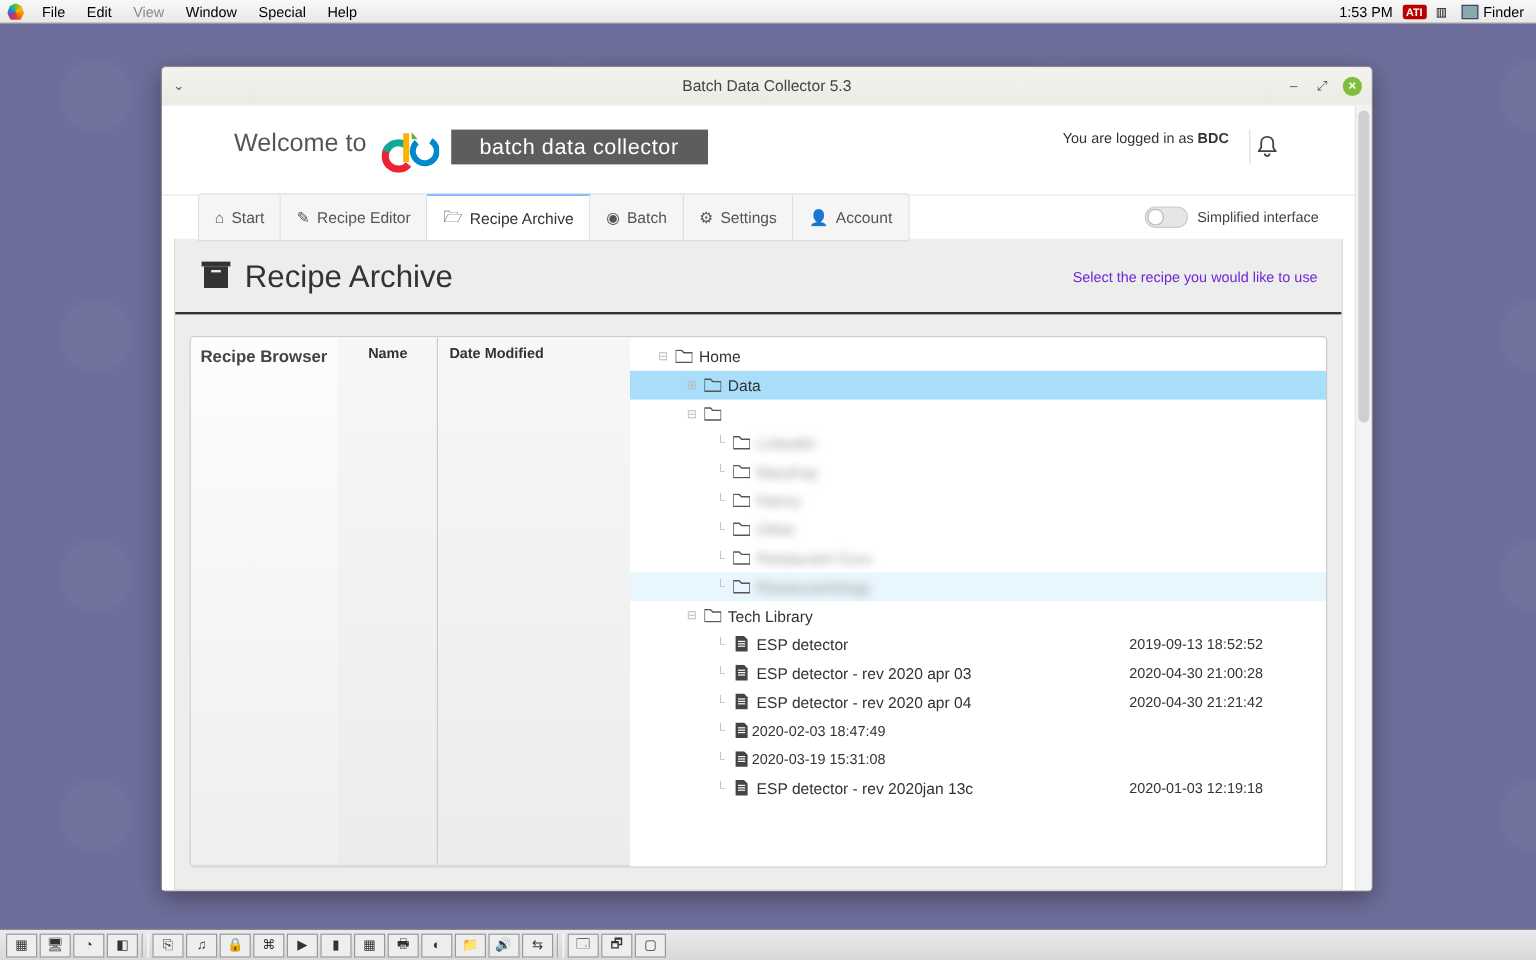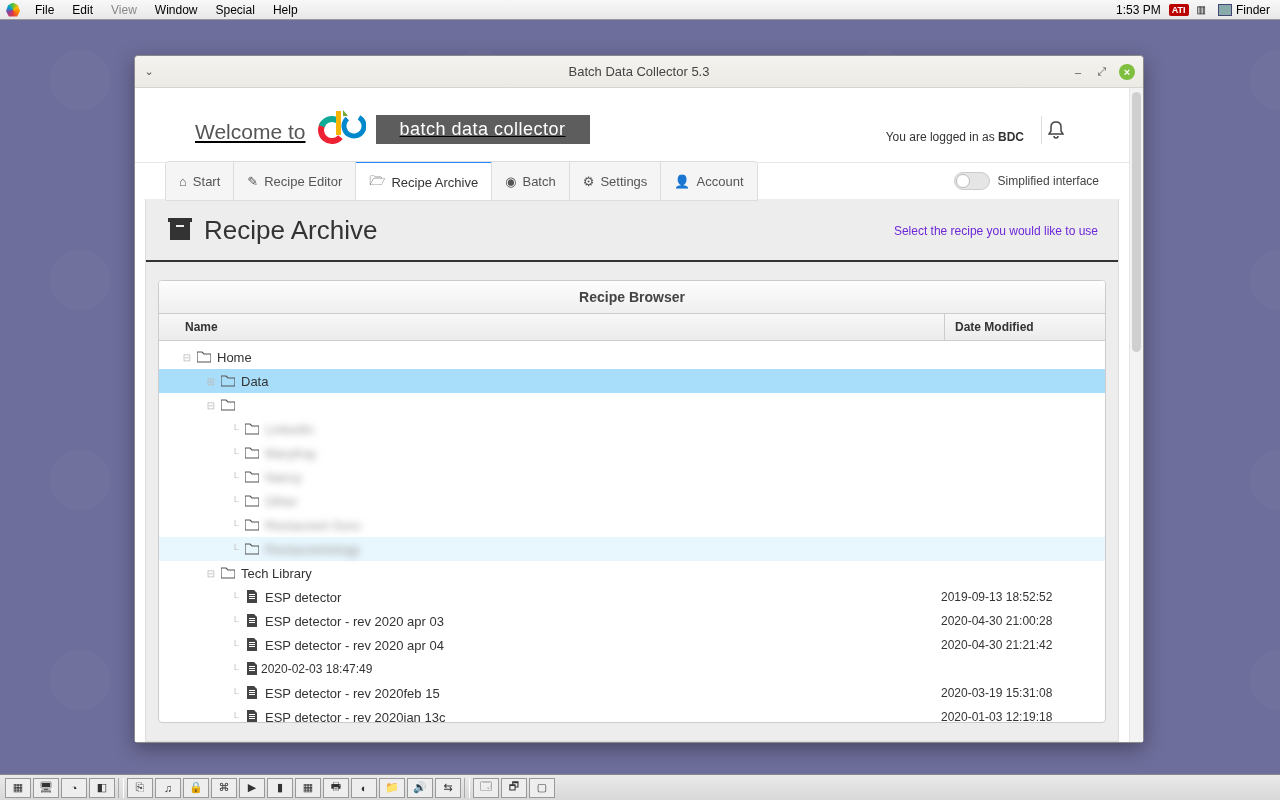--- a/index.html
+++ b/index.html
@@ -57,21 +57,21 @@
 
 
 .app-scroll { flex:1; display:flex; overflow:hidden; }
 .app-content { flex:1; background:#fff; overflow:hidden; display:flex; flex-direction:column; }
 .fake-scroll { width:14px; background:#f3f3f3; border-left:1px solid #e5e5e5; position:relative;}
 .fake-scroll .thumb { position:absolute; left:2px; right:2px; top:4px; height:260px; background:#cfcfcf; border-radius:5px;}
 
 
 .header-band {
   padding: 20px 60px 18px 60px; border-bottom:1px solid #e7e7e7;
-  display:flex; align-items:flex-end; position:relative;text-decoration:underline;
+  display:flex; align-items:flex-start; position:relative;
 }
 .welcome { font-size:21px; color:#555; margin-right:12px; }
 .logo { display:flex; align-items:flex-end; margin-right:10px;}
 .logo svg { display:block;}
 .brandbar { background:#5d5d5d; color:#fff; font-size:18px; padding:4px 24px; letter-spacing:.5px;}
 .login-status { position:absolute; right:105px; font-size:12px; color:#333;}
 .login-status b { font-weight:bold;}
 .bell { position:absolute; right:60px; width:28px; height:28px; border-left:1px solid #ddd; display:flex; align-items:center; justify-content:center;}
 
 
@@ -92,21 +92,21 @@
 
 .stage { flex:1; margin:0 10px 0 10px; background:#ededed; border:1px solid #ddd; border-top:none; display:flex; flex-direction:column; overflow:hidden;}
 .stage-header { display:flex; align-items:center; justify-content:space-between; padding:16px 20px 14px 24px; border-bottom:2px solid #333;}
 .stage-title { display:flex; align-items:center; gap:14px; font-size:26px; color:#333; }
 .archive-icon { width:20px; height:18px; background:#333; position:relative;}
 .archive-icon::before { content:""; position:absolute; left:-2px; right:-2px; top:-4px; height:4px; background:#333;}
 .archive-icon::after { content:""; position:absolute; left:6px; right:6px; top:3px; height:2px; background:#ededed;}
 .stage-hint { font-size:12px; color:#6d28d9;}
 
 
-.panel { margin:18px 12px; border:1px solid #ccc; border-radius:4px; background:#fff; flex:1; display:flex; flex-direction:column; overflow:hidden;}
+.panel { margin:18px 12px; border:1px solid #ccc; border-radius:4px; background:#fff; flex:1; display:flex; overflow:hidden;}
 .panel-title { text-align:center; padding:8px; font-weight:bold; color:#444; border-bottom:1px solid #ccc;
   background:linear-gradient(#fdfdfd,#efefef); font-size:14px;}
 .grid-head { display:flex; background:linear-gradient(#f7f7f7,#ececec); border-bottom:1px solid #ccc; font-size:12px; font-weight:bold; color:#333;}
 .col-name { flex:1; padding:6px 24px 6px 26px; border-right:1px solid #ccc;}
 .col-date { width:160px; padding:6px 10px;}
 .tree { flex:1; overflow:hidden; font-size:13px; color:#333; padding:4px 0;}
 .row { display:flex; align-items:center; height:24px; padding:0 8px 0 0;}
 .row.selected { background:#a9defb;}
 .row.highlight { background:#e8f6fd;}
 .row .indent { display:inline-block;}
@@ -441,21 +441,20 @@
                   <span class="twig">└</span>
                 </span>
                 <span class="fi">
                   <svg width="12" height="14" viewBox="0 0 12 14">
                     <path d="M1 0 L8 0 L11 3 L11 13 L1 13 Z" fill="#444"></path>
                     <rect x="3" y="4" width="6" height="1" fill="#fff"></rect>
                     <rect x="3" y="6" width="6" height="1" fill="#fff"></rect>
                     <rect x="3" y="8" width="6" height="1" fill="#fff"></rect>
                   </svg>
                 </span>
-                <span class="label">ESP detector - rev 2020feb 15</span>
                 <span class="date">2020-03-19 15:31:08</span>
               </div>
               <div class="row">
                 <span class="indent" style="width: 68px;"></span>
                 <span class="exp">
                   <span class="twig">└</span>
                 </span>
                 <span class="fi">
                   <svg width="12" height="14" viewBox="0 0 12 14">
                     <path d="M1 0 L8 0 L11 3 L11 13 L1 13 Z" fill="#444"></path>

